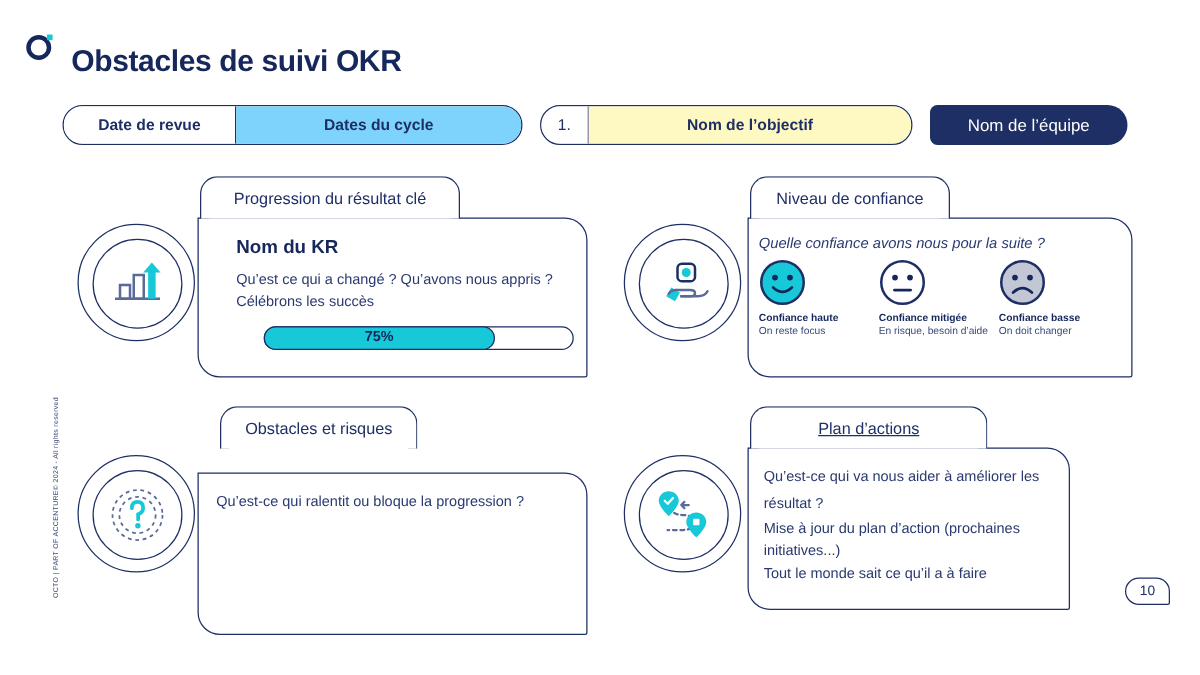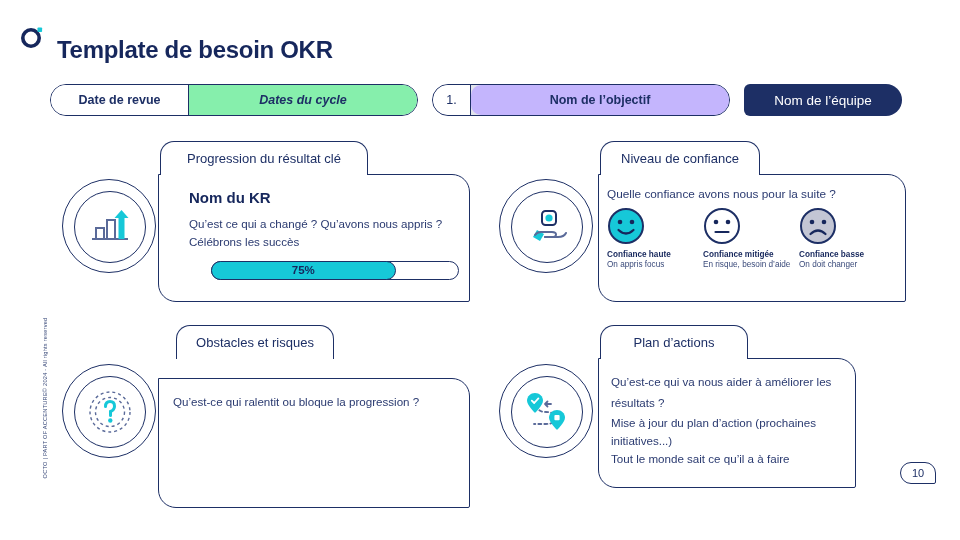--- a/index.html
+++ b/index.html
@@ -44,31 +44,31 @@
   }
   #pill-dates { left: 50px; top: 84px; width: 368px; }
   #pill-objective { left: 432px; top: 84px; width: 298px; background: #e2e4ec; }
 
   .pill-cell {
     display: flex; align-items: center; justify-content: center;
     font-size: 12.5px; font-weight: bold; color: #1d2f65;
     white-space: nowrap;
   }
   #cell-date-revue { width: 138px; border-right: 1.4px solid #1d2f65; background:#fff; }
-  #cell-dates-cycle { flex: 1; background:#86efac;font-style:italic; }
+  #cell-dates-cycle { flex: 1; background:#7dd3fc; }
 
   #cell-number {
     width: 38px;
     border-right: 1.4px solid #1d2f65;
     background: #fff;
     border-radius: 16px 0 0 16px;
     font-weight: normal;
     font-size: 12.5px;
   }
-  #cell-objective { flex: 1; background: #c4b5fd; border-radius: 10px; }
+  #cell-objective { flex: 1; background: #fef9c3; }
 
   #pill-team {
     position: absolute; left: 744px; top: 84px;
     width: 158px; height: 32px;
     background: #1d2f65; color: #fff;
     border-radius: 6px 16px 16px 6px;
     display: flex; align-items: center; justify-content: center;
     font-size: 13.5px; white-space: nowrap;
   }
 
@@ -174,20 +174,21 @@
   .progress-label {
     position: absolute; left: 0; top: 0; bottom: 0;
     display: flex; align-items: center; justify-content: center;
     font-size: 11.5px; font-weight: bold; color: #16275c;
   }
 
   
   .conf-question {
     font-size: 11.8px; color: #2a3a70;
     margin-bottom: 6px;
+    font-style: italic;
   }
   .faces-row { display: flex; justify-content: space-around; align-items: flex-start; }
   .face-col { width: 96px; text-align: left; }
   .face { margin: 0 auto 5px; }
   .face-title { font-size: 8.2px; font-weight: bold; color: #16275c; line-height: 1.25; }
   .face-sub { font-size: 8.2px; color: #3a4a7a; line-height: 1.3; }
 
   svg { display: block; }
 </style>
 </head>
@@ -195,21 +196,21 @@
 
 <div id="stage">
 
   <div id="logo">
     <svg width="26" height="26" viewBox="0 0 26 26">
       <circle cx="11" cy="14" r="8.2" fill="none" stroke="#16275c" stroke-width="3.6"></circle>
       <rect x="17.5" y="3.5" width="4.6" height="4.6" rx="0.8" fill="#16c8d8"></rect>
     </svg>
   </div>
 
-  <div id="page-title">Template de besoin OKR</div>
+  <div id="page-title">Obstacles de suivi OKR</div>
 
   <div id="pill-dates" class="pill-group">
     <div id="cell-date-revue" class="pill-cell">Date de revue</div>
     <div id="cell-dates-cycle" class="pill-cell">Dates du cycle</div>
   </div>
 
   <div id="pill-objective" class="pill-group">
     <div id="cell-number" class="pill-cell">1.</div>
     <div id="cell-objective" class="pill-cell">Nom de l’objectif</div>
   </div>
@@ -262,21 +263,21 @@
           <div class="face-col">
             <div class="face">
               <svg width="38" height="38" viewBox="0 0 38 38">
                 <circle cx="19" cy="19" r="17" fill="#16c8d8" stroke="#1d2f65" stroke-width="2"></circle>
                 <circle cx="13" cy="15" r="2.3" fill="#16275c"></circle>
                 <circle cx="25" cy="15" r="2.3" fill="#16275c"></circle>
                 <path d="M11.5 23 Q19 30 26.5 23" fill="none" stroke="#16275c" stroke-width="2.2" stroke-linecap="round"></path>
               </svg>
             </div>
             <div class="face-title">Confiance haute</div>
-            <div class="face-sub">On appris focus</div>
+            <div class="face-sub">On reste focus</div>
           </div>
 
           <div class="face-col">
             <div class="face">
               <svg width="38" height="38" viewBox="0 0 38 38">
                 <circle cx="19" cy="19" r="17" fill="#ffffff" stroke="#1d2f65" stroke-width="2"></circle>
                 <circle cx="13" cy="15" r="2.3" fill="#16275c"></circle>
                 <circle cx="25" cy="15" r="2.3" fill="#16275c"></circle>
                 <line x1="12.5" y1="25" x2="25.5" y2="25" stroke="#16275c" stroke-width="2.2" stroke-linecap="round"></line>
               </svg>
@@ -333,26 +334,26 @@
           <circle cx="23" cy="23" r="14.5" fill="none" stroke="#5a6a99" stroke-width="1.4" stroke-dasharray="3 3"></circle>
           <path d="M18.5 17.5 Q18.5 12.5 23 12.5 Q27.5 12.5 27.5 17.2 Q27.5 21 23.5 22.5 L23.5 26.5" fill="none" stroke="#16c8d8" stroke-width="3" stroke-linecap="round"></path>
           <circle cx="23.3" cy="31.5" r="2.2" fill="#16c8d8"></circle>
         </svg>
       </div>
     </div>
   </div>
 
   <div class="block">
 
-    <div class="card-tab" style="left:600px; top:325px; width:148px;">Plan d’actions</div>
+    <div class="card-tab" style="left:600px; top:325px; width:190px;text-decoration:underline;">Plan d’actions</div>
 
     <div class="card-body" style="left:598px; top:358px; width:258px; height:130px;">
       <div class="card-inner" style="padding-left:12px; padding-top:12px;">
         <div class="card-line" style="line-height:1.85">Qu’est-ce qui va nous aider à améliorer les</div>
-        <div class="card-line" style="line-height:1.85">résultats ?</div>
+        <div class="card-line" style="line-height:1.85">résultat ?</div>
         <div class="card-line">Mise à jour du plan d’action (prochaines initiatives...)</div>
         <div class="card-line">Tout le monde sait ce qu’il a à faire</div>
       </div>
     </div>
 
     <div class="icon-circle-outer" style="left:499px; top:364px;">
       <div class="icon-circle-inner">
         <svg width="46" height="42" viewBox="0 0 46 42">
           <path d="M13 14 Q13 21 22 21 Q31 21 31 27 Q31 33 22 33 L10 33" fill="none" stroke="#5a6a99" stroke-width="1.8" stroke-dasharray="3 3" stroke-linecap="round"></path>
           <path d="M27 13 L21 13 M23.5 10.5 L21 13 L23.5 15.5" fill="none" stroke="#5a6a99" stroke-width="1.8" stroke-linecap="round" stroke-linejoin="round"></path>

